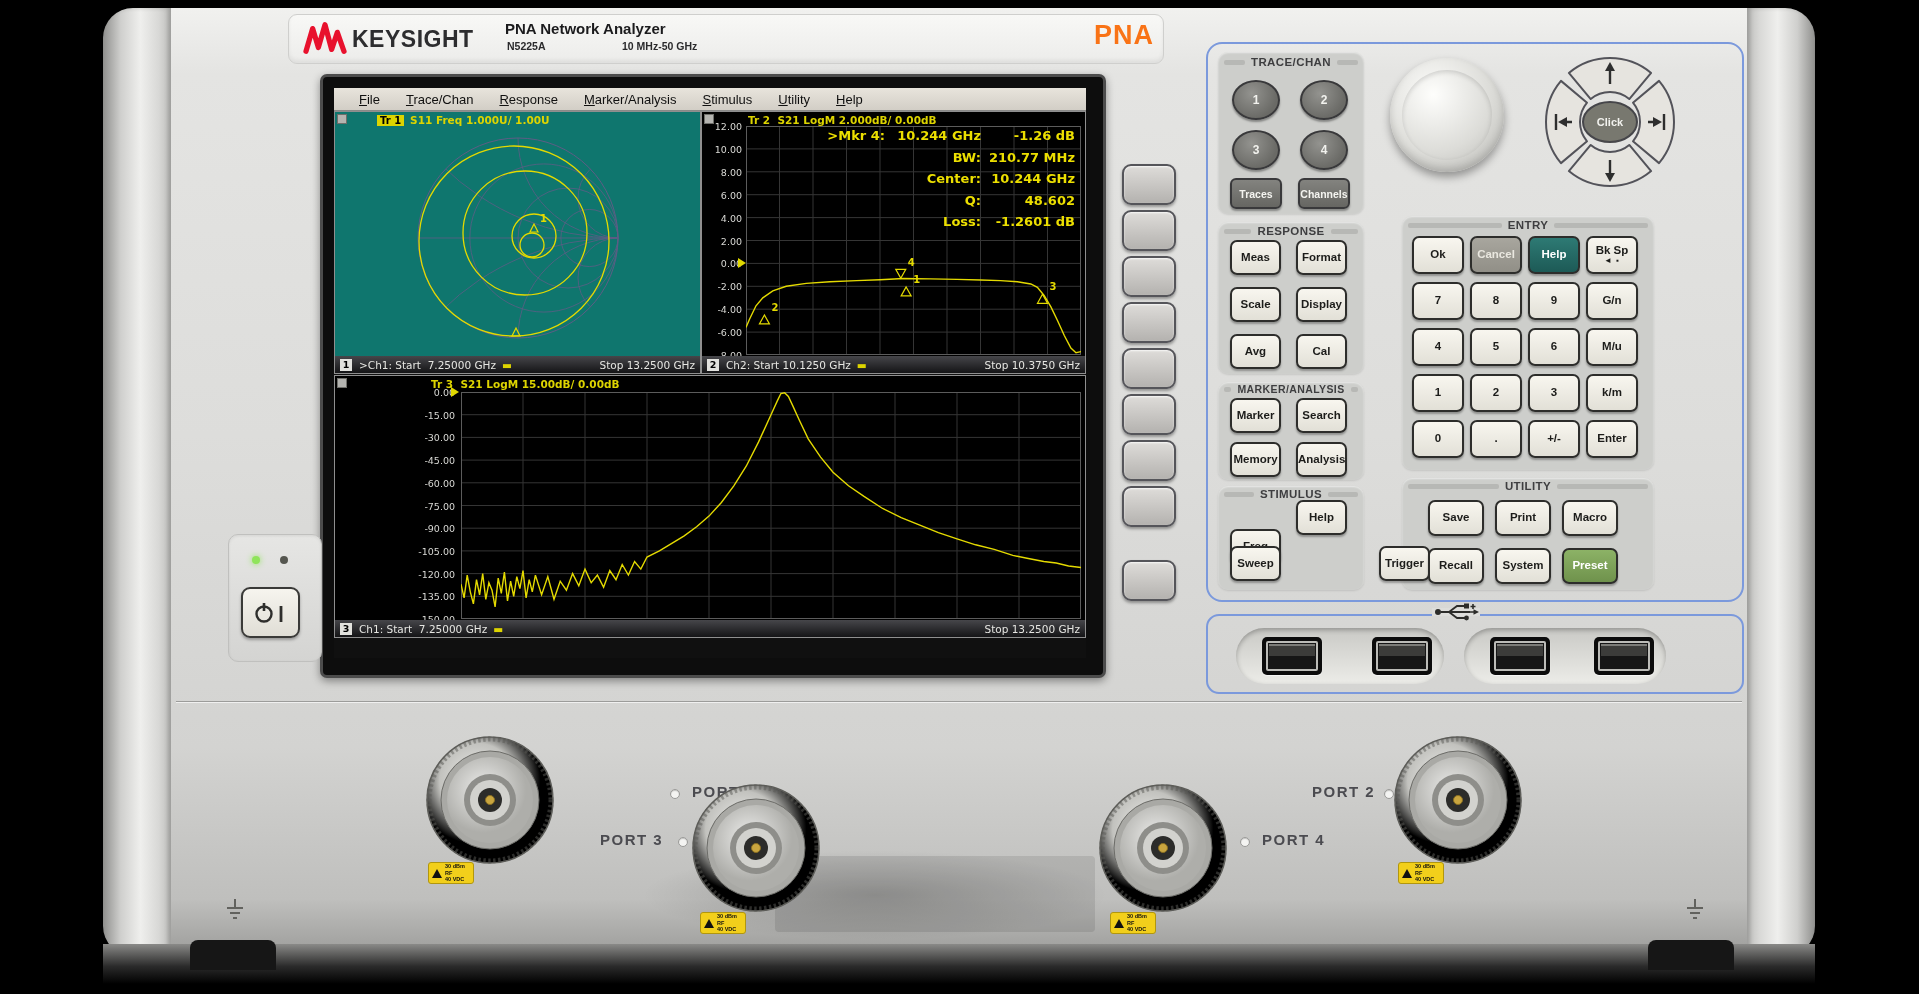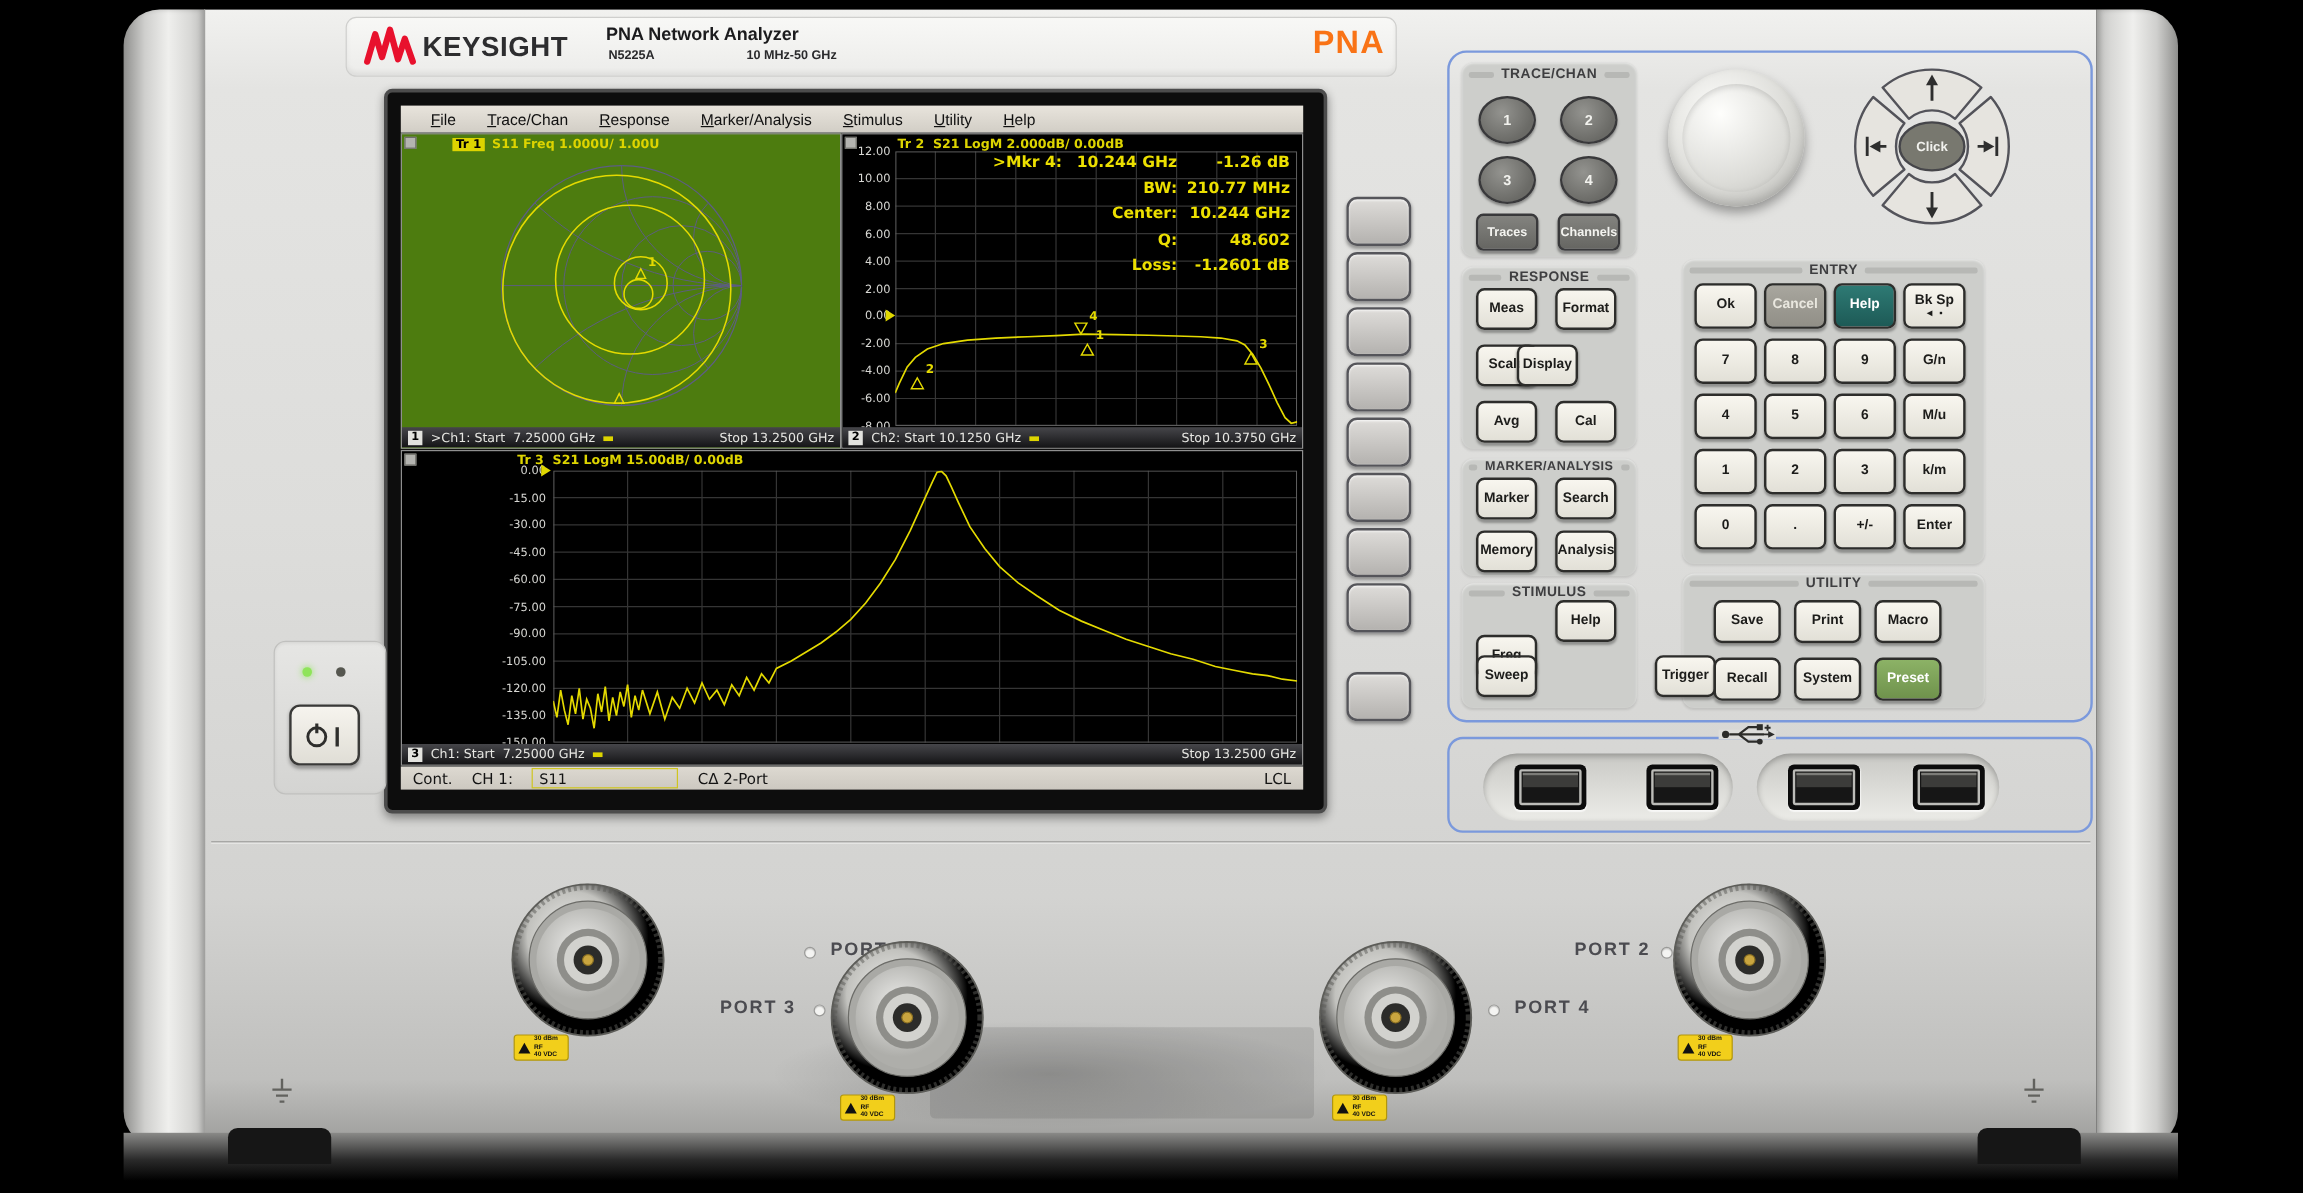--- a/index.html
+++ b/index.html
@@ -34,21 +34,21 @@
 
   
   .bezel{position:absolute;left:320px;top:74px;width:780px;height:598px;background:#0d0d0d;border-radius:7px;
          border:3px solid #4c4c4c;box-shadow:0 3px 8px rgba(0,0,0,.4);}
   .screen{position:absolute;left:334px;top:88px;width:752px;height:570px;background:#101010;}
   .menubar{position:absolute;left:0;top:0;width:752px;height:23px;background:linear-gradient(#e8e4dc,#d2cec6);
            border-bottom:1px solid #8a8a88;display:flex;align-items:center;padding-left:12px;box-sizing:border-box;}
   .menu-item{display:inline-block;font-size:13px;color:#101010;padding:0 13px;}
   .menu-item::first-letter{text-decoration:underline;}
   .win{position:absolute;border:1px solid #8f8f8f;box-sizing:border-box;overflow:hidden;}
-  .w1{left:0;top:23px;width:367px;height:263px;background:#4d7c0f;}
+  .w1{left:0;top:23px;width:367px;height:263px;background:#0f766e;}
   .w2{left:367px;top:23px;width:385px;height:263px;background:#000;}
   .w3{left:0;top:287px;width:752px;height:263px;background:#000;}
   .winbtn{position:absolute;left:2px;top:2px;width:8px;height:8px;background:#b4b4b0;border:1px solid #6e6e6a;}
   .whdr{position:absolute;top:2px;display:flex;gap:6px;align-items:center;font:bold 10.5px "DejaVu Sans",sans-serif;color:#ddd400;white-space:pre;}
   .trbadge{background:#ddd400;color:#000;padding:0 3px;font:bold 10px "DejaVu Sans",sans-serif;}
   .wftr{position:absolute;left:0;right:0;bottom:0;height:17px;background:linear-gradient(#46464a,#141416);
         display:flex;align-items:center;padding:0 5px;font:10.5px "DejaVu Sans",sans-serif;color:#e6e6e2;white-space:pre;}
   .numbox{background:#e2e2de;color:#000;min-width:12px;height:12px;display:grid;place-items:center;font:bold 9.5px "DejaVu Sans",sans-serif;margin-right:7px;}
   .tracedash{color:#ddd400;font-weight:bold;margin-left:6px;}
   .spacer{flex:1;}
@@ -318,28 +318,20 @@
         </svg>
       <div class="wftr">
         <span class="numbox">3</span>
         <span>Ch1: Start  7.25000 GHz</span>
         <span class="tracedash">▬</span>
         <span class="spacer"></span>
         <span>Stop 13.2500 GHz</span>
       </div>
     </div>
 
-    <div class="statusbar">
-      <span>Cont.</span>
-      <span>CH 1:</span>
-      <span class="s11box">S11</span>
-      <span>CΔ 2-Port</span>
-      <span class="spacer"></span>
-      <span>LCL</span>
-    </div>
   </div>
 
   <div id="softkeys"></div>
 
   <div class="bluebox" style="left:1206px;top:42px;width:534px;height:556px"></div>
 
   <div class="grayblk" style="left:1218px;top:52px;width:146px;height:162px">
     <div class="sec-title" style="top:4px">TRACE/CHAN</div>
   </div>
   <div class="grayblk" style="left:1218px;top:222px;width:146px;height:152px">
@@ -435,21 +427,21 @@
     <div class="softkey" style="top: 560px;"></div>
     <div class="oval" style="left: 1232px; top: 80px;">1</div>
     <div class="oval" style="left: 1300px; top: 80px;">2</div>
     <div class="oval" style="left: 1232px; top: 130px;">3</div>
     <div class="oval" style="left: 1300px; top: 130px;">4</div>
     <div class="barbtn" style="left: 1230px; top: 178px;">Traces</div>
     <div class="barbtn" style="left: 1298px; top: 178px;">Channels</div>
     <div class="key" style="left: 1230px; top: 240px;">Meas</div>
     <div class="key" style="left: 1296px; top: 240px;">Format</div>
     <div class="key" style="left: 1230px; top: 287px;">Scale</div>
-    <div class="key" style="left: 1264px; top: 287px;">Display</div>
+    <div class="key" style="left: 1296px; top: 287px;">Display</div>
     <div class="key" style="left: 1230px; top: 334px;">Avg</div>
     <div class="key" style="left: 1296px; top: 334px;">Cal</div>
     <div class="key" style="left: 1230px; top: 398px;">Marker</div>
     <div class="key" style="left: 1296px; top: 398px;">Search</div>
     <div class="key" style="left: 1230px; top: 442px;">Memory</div>
     <div class="key" style="left: 1296px; top: 442px;">Analysis</div>
     <div class="key" style="left: 1230px; top: 529px;">Freq</div>
     <div class="key" style="left: 1296px; top: 500px;">Help</div>
     <div class="key" style="left: 1230px; top: 546px;">Sweep</div>
     <div class="key" style="left: 1363px; top: 546px; margin-left: 16px;">Trigger</div>

